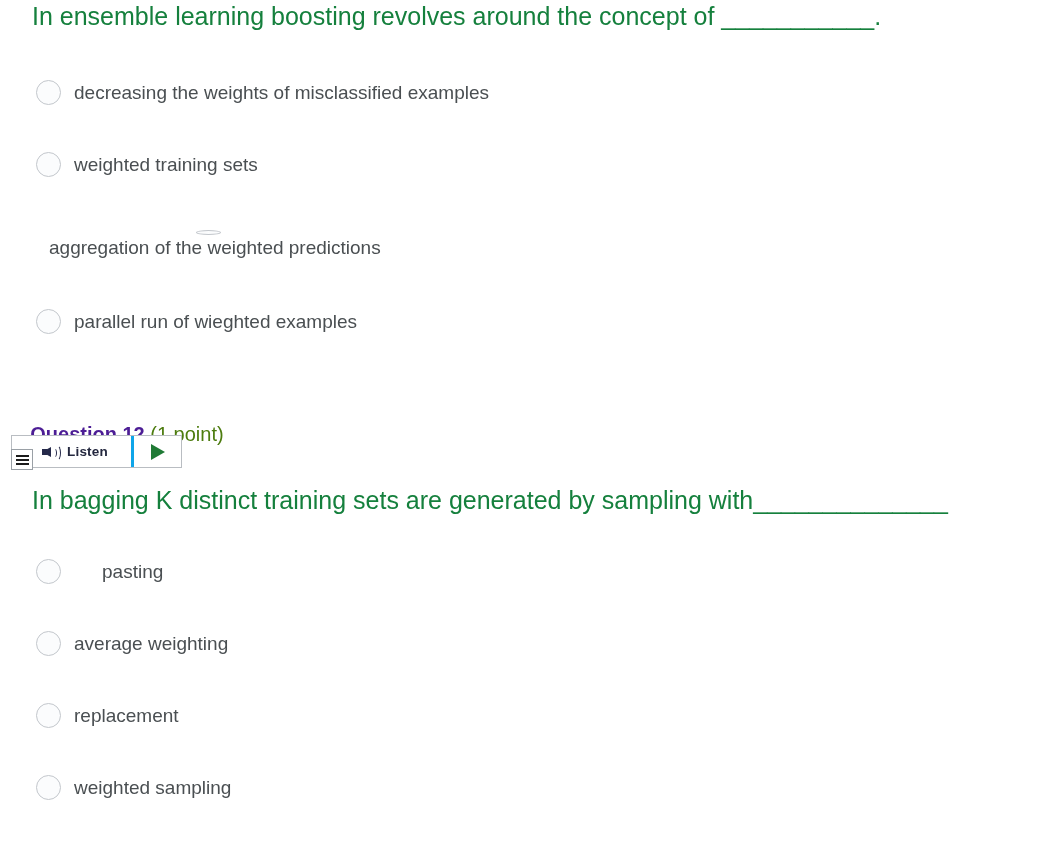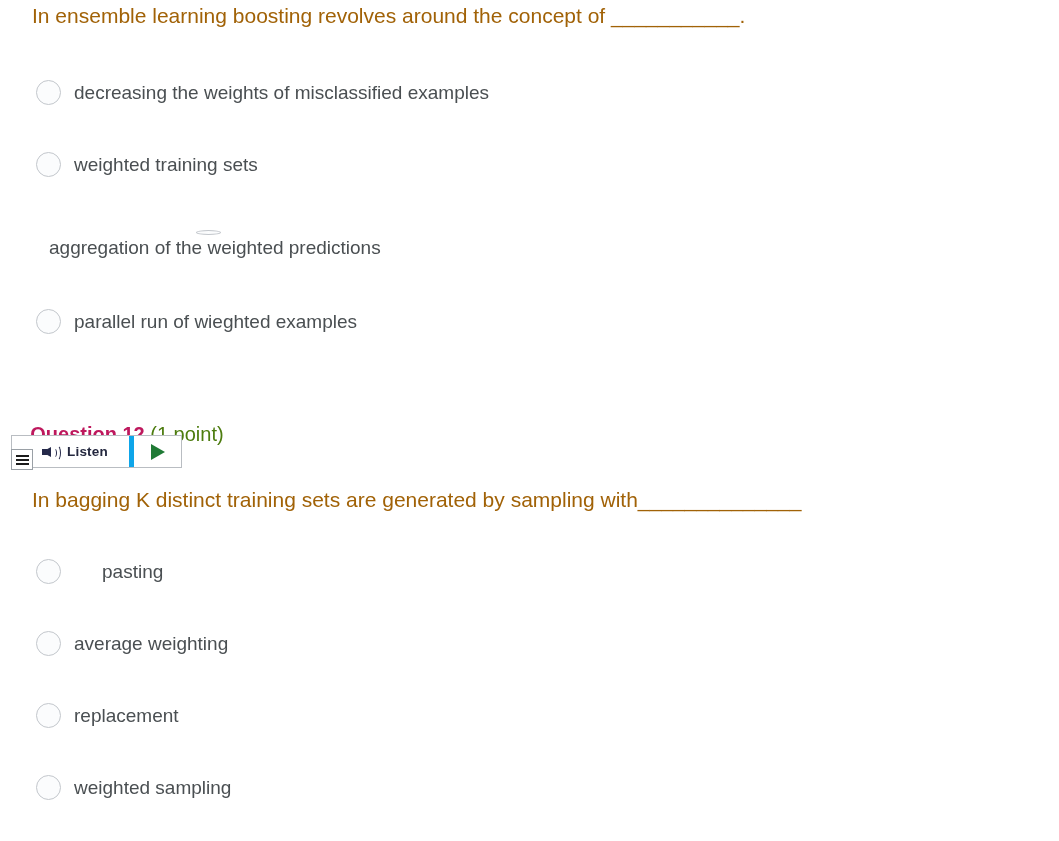--- a/index.html
+++ b/index.html
@@ -22,23 +22,23 @@
     width: 1059px;
     height: 841px;
     background: #ffffff;
     overflow: hidden;
   }
 
   
   .stem {
     position: absolute;
     left: 32px;
-    font-size: 21px;
+    font-size: 25px;
     line-height: 26px;
-    color: #a16207;
+    color: #15803d;
     font-family: "Liberation Sans", sans-serif;
     white-space: pre;
   }
   #stem-q11 { top: 3px; }
   #stem-q12 { top: 487px; }
 
   
   .option {
     position: absolute;
     left: 36px;
@@ -83,21 +83,21 @@
     left: 8px;
     top: 395px;
     font-size: 20px;
     line-height: 26px;
     color: #3f4447;
     font-family: "Liberation Sans", sans-serif;
     white-space: pre;
   }
   .question-header .q-title {
     font-weight: bold;
-    color: #be185d;
+    color: #4c1d95;
   }
   .question-header .q-points {
     font-weight: normal;
     color: #4d7c0f;
   }
 
   
   .listen-widget {
     position: absolute;
     left: 11px;
@@ -110,21 +110,21 @@
     display: flex;
     align-items: center;
   }
   .listen-main {
     display: flex;
     align-items: center;
     height: 100%;
     width: 122px;
     box-sizing: border-box;
     padding-left: 30px;
-    border-right: 5px solid #0ea5e9;
+    border-right: 3px solid #0ea5e9;
   }
   .speaker-icon {
     width: 18px;
     height: 16px;
     position: relative;
     display: inline-block;
     flex: 0 0 auto;
   }
   .speaker-icon .cone {
     position: absolute;

